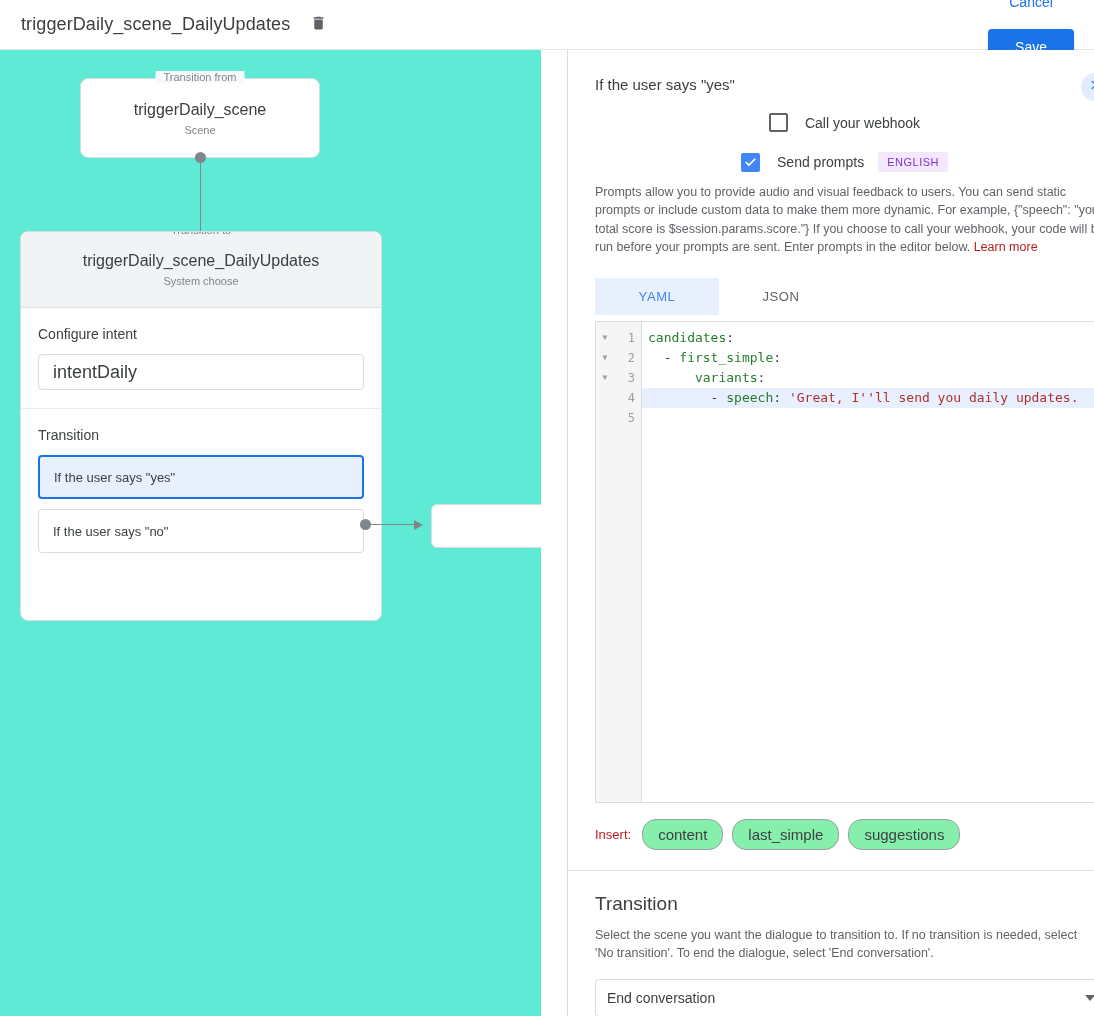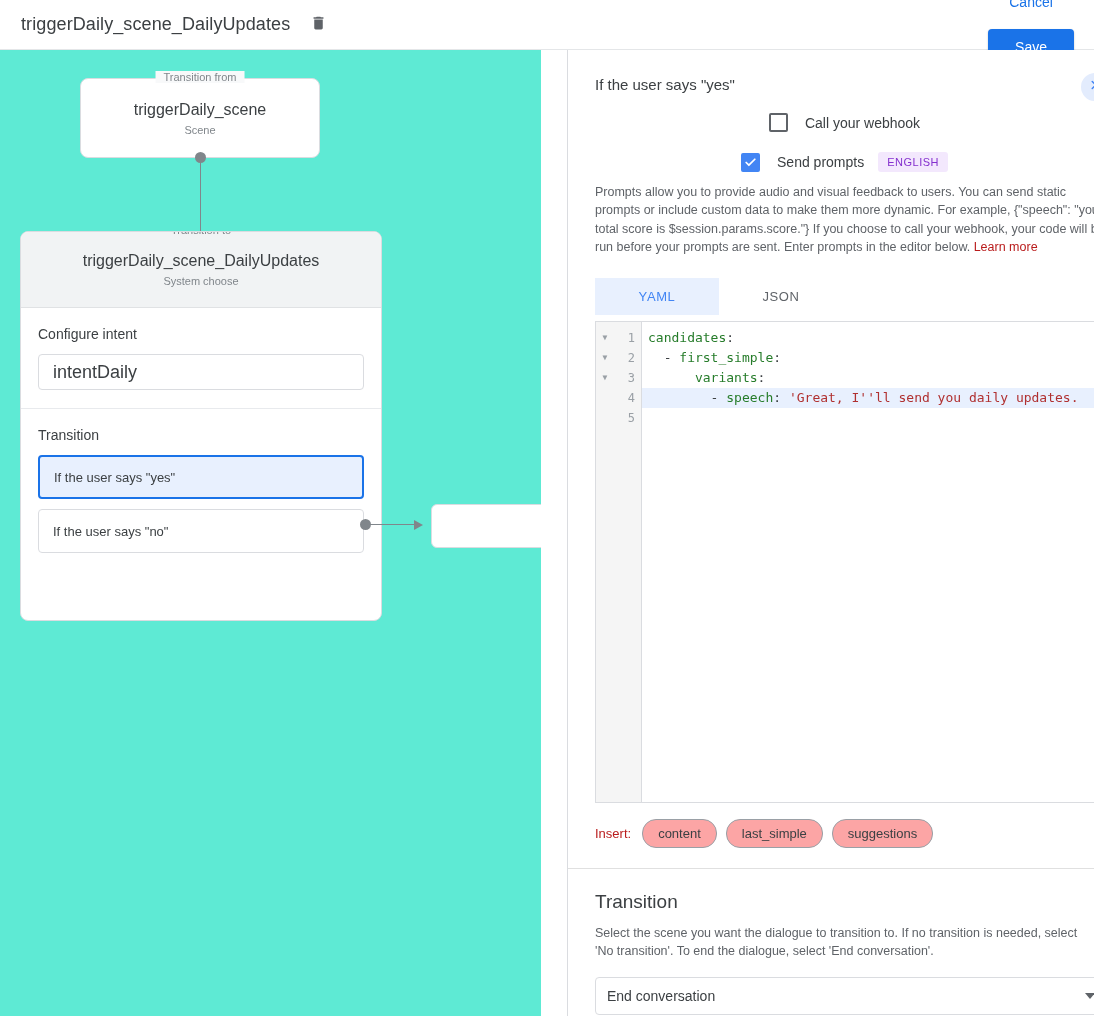--- a/index.html
+++ b/index.html
@@ -182,21 +182,21 @@
   }
   .cline.active { background: #e8f0fe; }
   .k { color: #267c2a; }
   .s { color: #b03030; }
   .p { color: #3c4043; }
 
   .insert-row { display: flex; align-items: center; margin-top: 16px; gap: 9px; }
   .insert-label { font-size: 13px; color: #b91c1c; margin-right: 2px; }
   .chip {
     border: 1px solid #9aa0a6; border-radius: 14px; padding: 6px 15px;
-    font-size: 13px; color: #3c4043; background: #fca5a5; cursor: pointer; font-family: inherit;
+    font-size: 15px; color: #3c4043; background: #86efac; cursor: pointer; font-family: inherit;
   }
 
   .hdiv { margin-top: 20px; width: 553px; height: 1px; background: #e0e0e0; margin-left: -27px; }
 
   .sec-title { margin-top: 22px; font-size: 19px; color: #3c4043; }
   .sec-desc { margin-top: 11px; font-size: 12.5px; line-height: 1.47; color: #5f6368; width: 500px; }
   .select-box {
     margin-top: 17px; width: 512px; height: 38px; border: 1px solid #dadce0; border-radius: 4px;
     display: flex; align-items: center; padding: 0 11px; font-size: 14px; color: #3c4043;
     cursor: pointer; background: #fff;

